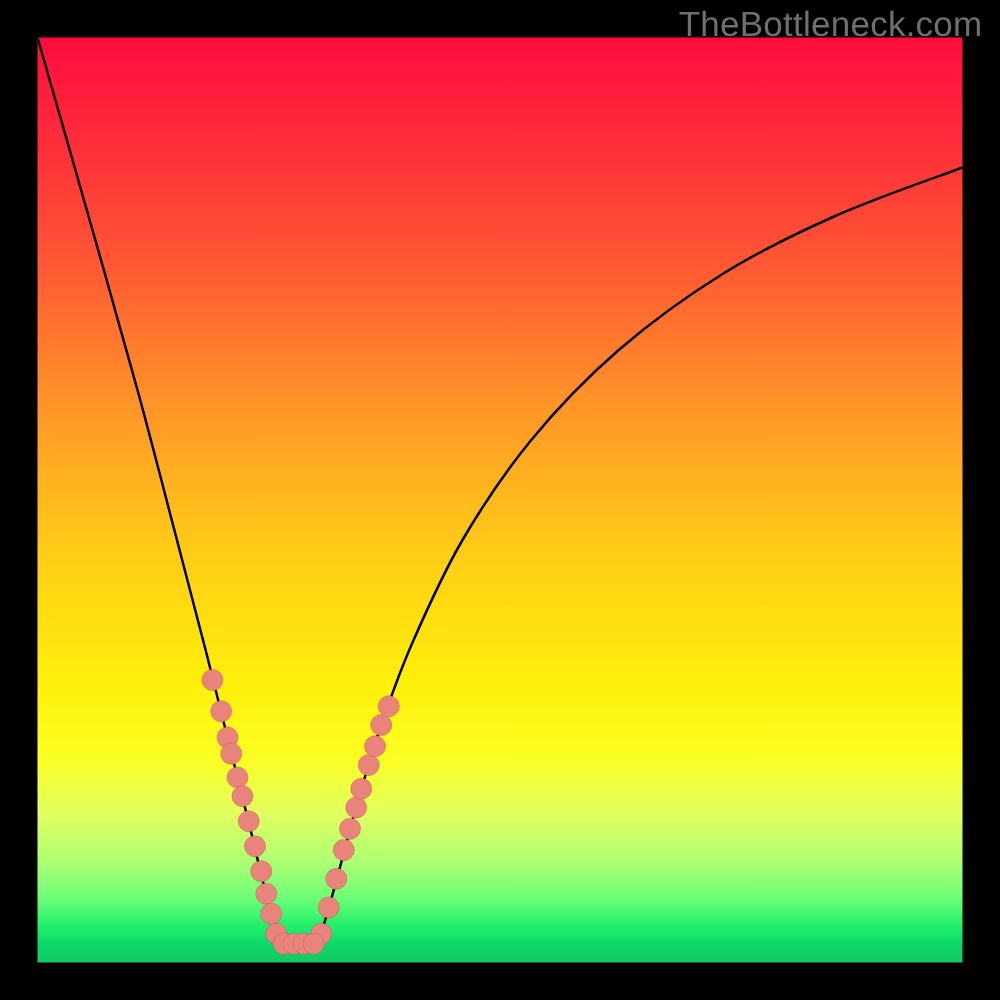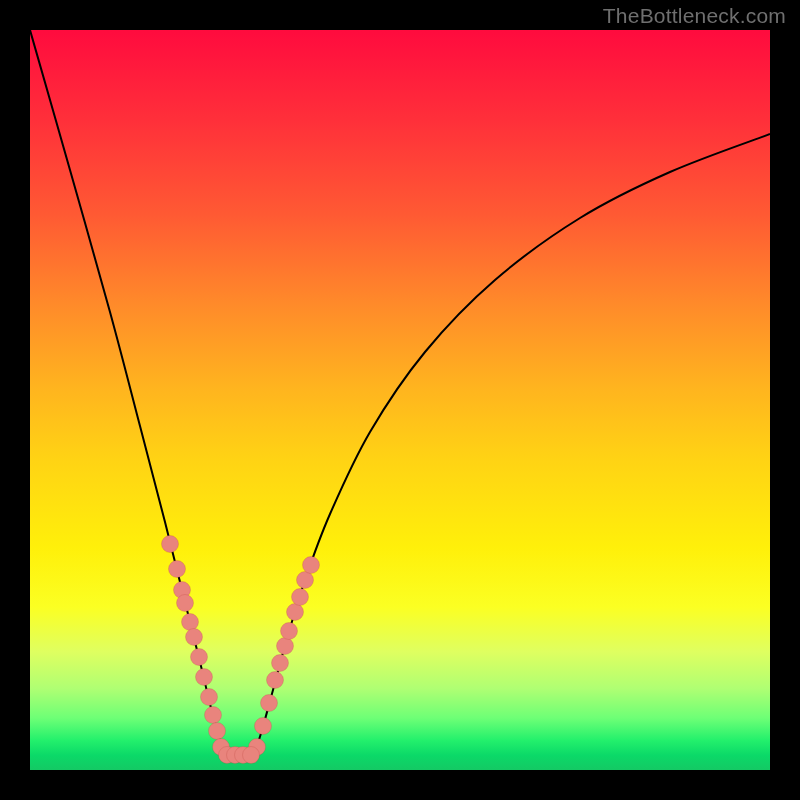--- a/index.html
+++ b/index.html
@@ -45,21 +45,21 @@
     position: absolute;
     inset: 0;
     width: 100%;
     height: 100%;
   }
   .watermark {
     position: absolute;
     top: 4px;
     right: 14px;
     color: #6f6f6f;
-    font-size: 21px;
+    font-size: 28px;
     letter-spacing: 0.2px;
   }
   .curve {
     fill: none;
     stroke: #000;
     stroke-width: 2px;
   }
   .dot {
     fill: #e9847d;
     stroke: rgba(180,60,55,0.45);

